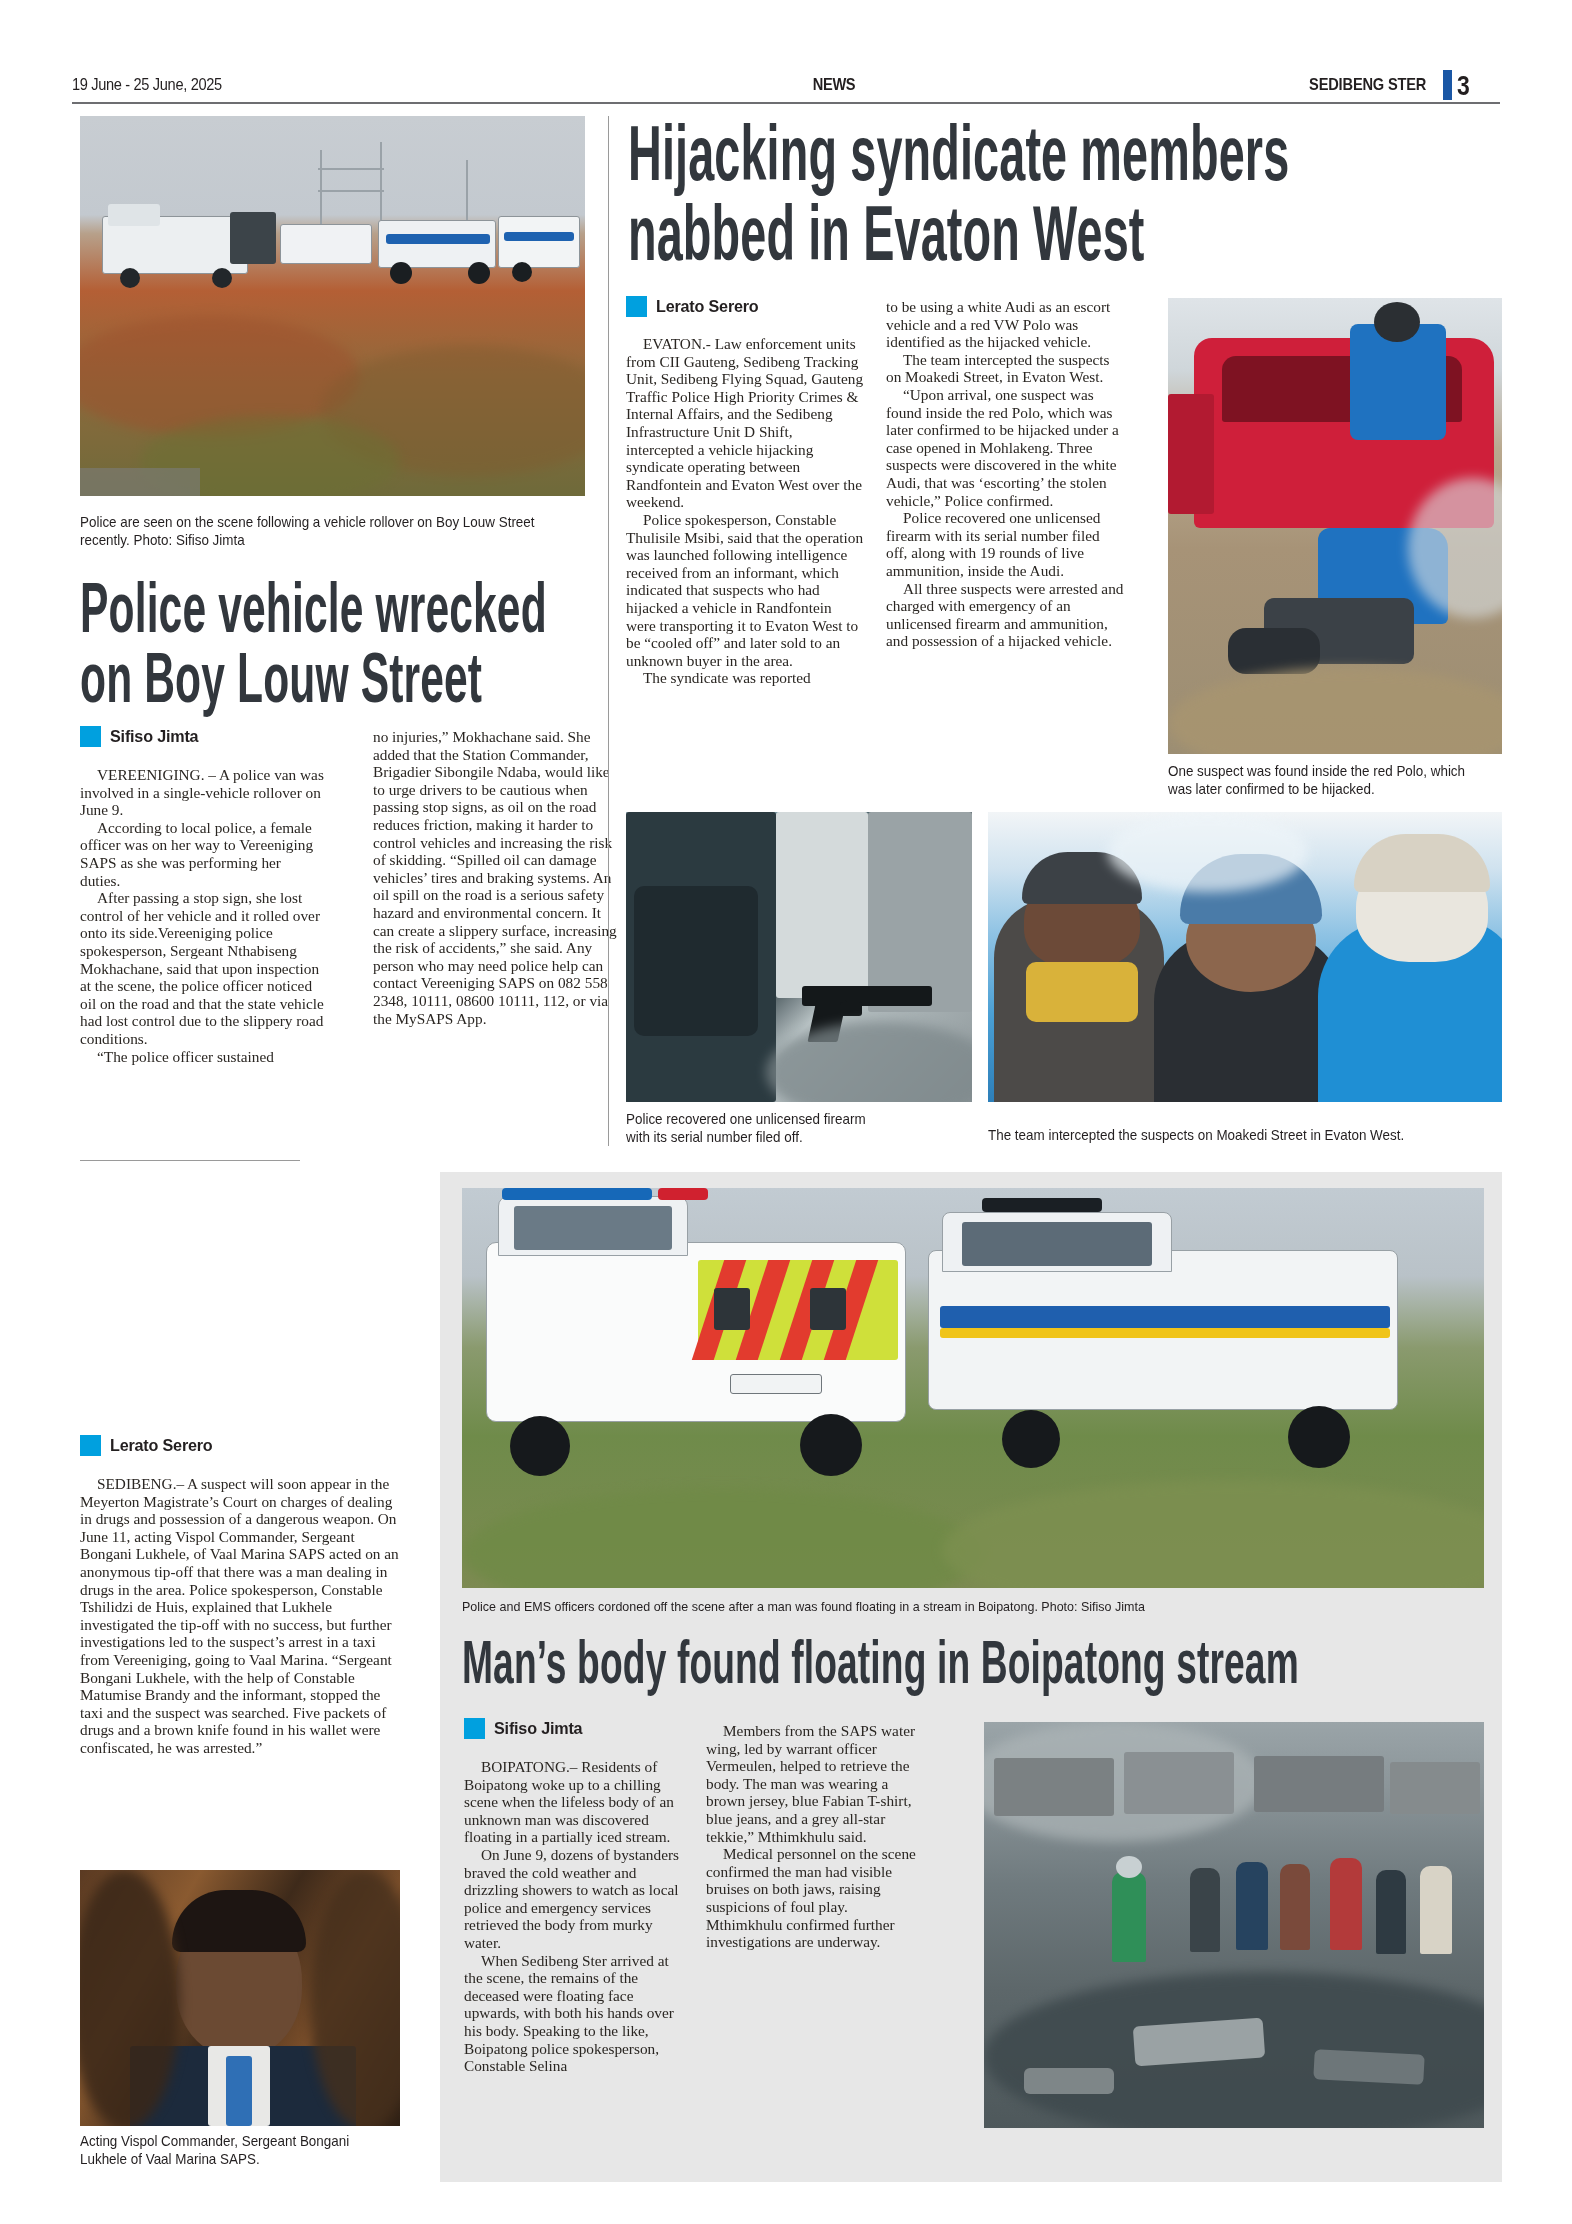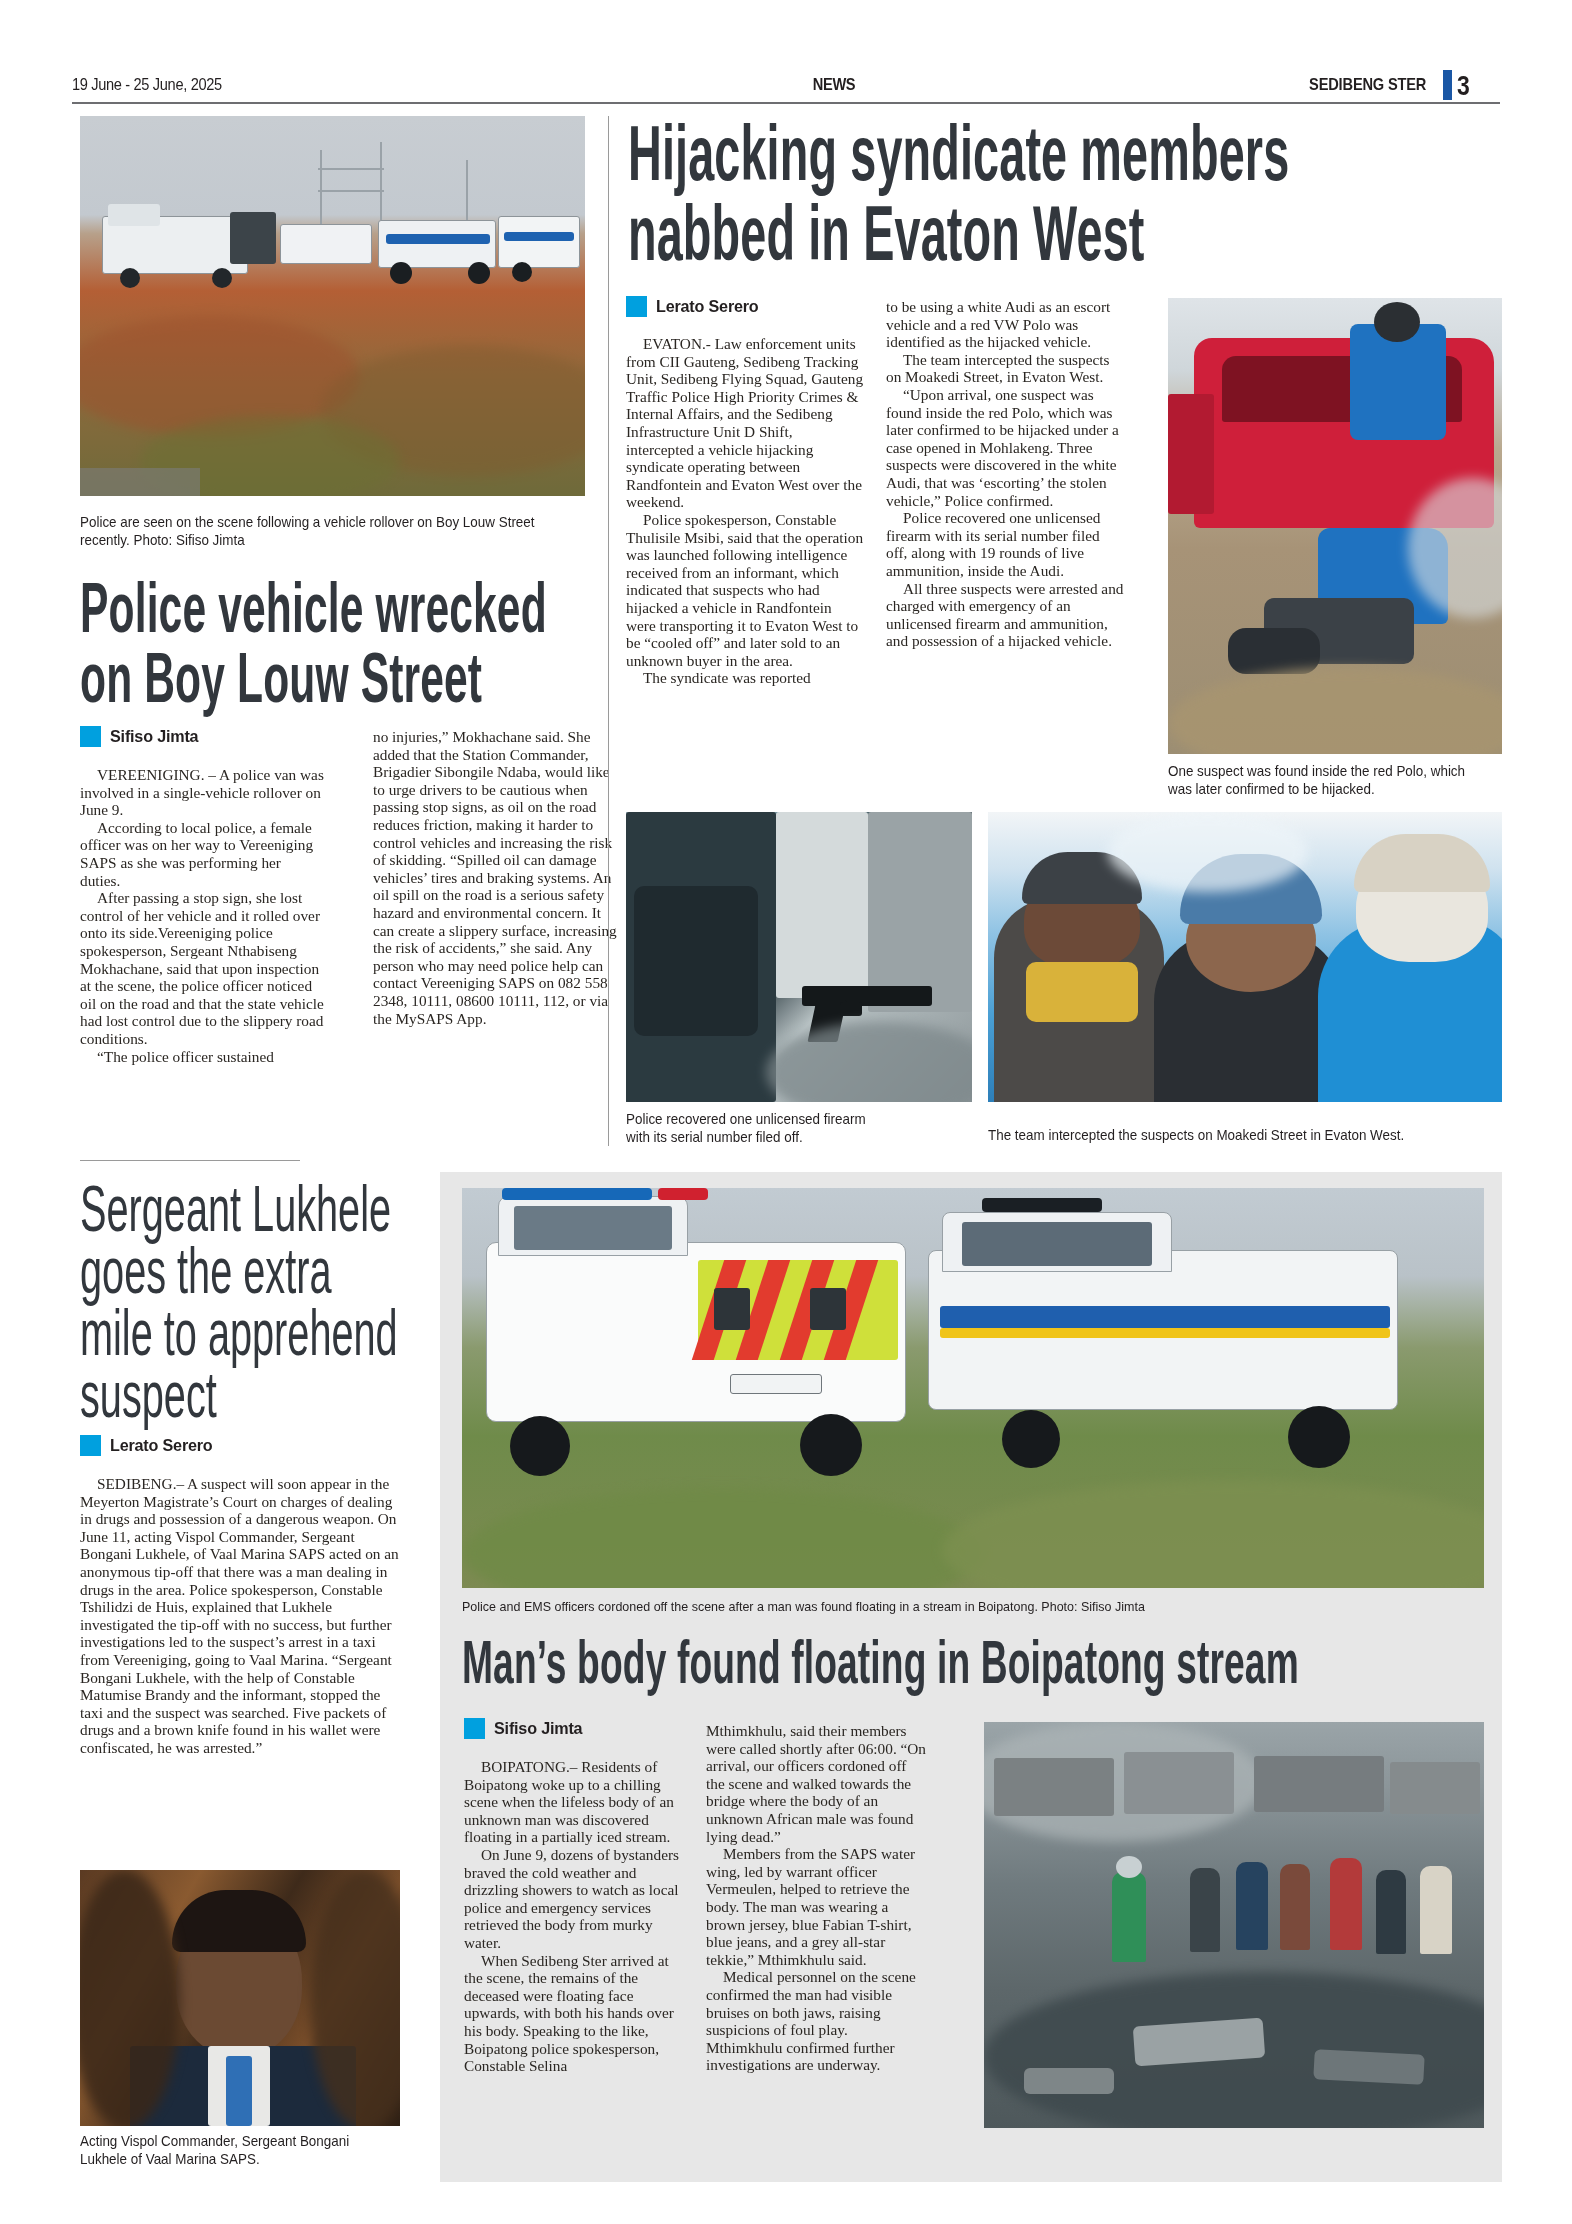--- a/index.html
+++ b/index.html
@@ -228,26 +228,20 @@
     <div class="veh" style="left:366px; top:22px; width:136px; height:58px; background:#d8d2c4; border-radius:66px 66px 8px 8px;"></div>
     <div class="blob" style="left:120px; top:0px; width:200px; height:80px; background:#eef5f9; opacity:.7;"></div>
   </div>
 
   <div class="caption" style="position:absolute; left:988px; top:1126px; width:540px;">The team intercepted the suspects on Moakedi Street in Evaton West.</div>
 
   <div class="hrule" style="left:80px; top:1160px; width:220px;"></div>
 
   <div class="greyband" style="left:440px; top:1172px; width:1062px; height:1010px;"></div>
 
-  <div style="position:absolute; left:80px; top:1178px; width:400px;">
-    <div class="hl-light" style="font-size:64px; line-height:62px;">Sergeant Lukhele</div>
-    <div class="hl-light" style="font-size:64px; line-height:62px;">goes the extra</div>
-    <div class="hl-light" style="font-size:64px; line-height:62px;">mile to apprehend</div>
-    <div class="hl-light" style="font-size:64px; line-height:62px;">suspect</div>
-  </div>
 
   <div class="byline" style="position:absolute; left:80px; top:1435px;">
     <span class="chip"></span>
     <span class="nm">Lerato Serero</span>
   </div>
 
   <div class="body-col" style="position:absolute; left:80px; top:1475px; width:320px;">
     <p>SEDIBENG.– A suspect will soon appear in the Meyerton Magistrate’s Court on charges of dealing in drugs and possession of a dangerous weapon. On June 11, acting Vispol Commander, Sergeant Bongani Lukhele, of Vaal Marina SAPS acted on an anonymous tip-off that there was a man dealing in drugs in the area. Police spokesperson, Constable Tshilidzi de Huis, explained that Lukhele investigated the tip-off with no success, but further investigations led to the suspect’s arrest in a taxi from Vereeniging, going to Vaal Marina. “Sergeant Bongani Lukhele, with the help of Constable Matumise Brandy and the informant, stopped the taxi and the suspect was searched. Five packets of drugs and a brown knife found in his wallet were confiscated, he was arrested.”</p>
   </div>
 
@@ -304,21 +298,20 @@
     <span class="nm">Sifiso Jimta</span>
   </div>
 
   <div class="body-col" style="position:absolute; left:464px; top:1758px; width:222px;">
     <p>BOIPATONG.– Residents of Boipatong woke up to a chilling scene when the lifeless body of an unknown man was discovered floating in a partially iced stream.</p>
     <p>On June 9, dozens of bystanders braved the cold weather and drizzling showers to watch as local police and emergency services retrieved the body from murky water.</p>
     <p>When Sedibeng Ster arrived at the scene, the remains of the deceased were floating face upwards, with both his hands over his body. Speaking to the like, Boipatong police spokesperson, Constable Selina</p>
   </div>
 
   <div class="body-col" style="position:absolute; left:706px; top:1722px; width:222px;">
-    <p class="noind">Mthimkhulu, said their members were called shortly after 06:00. “On arrival, our officers cordoned off the scene and walked towards the bridge where the body of an unknown African male was found lying dead.”</p>
     <p>Members from the SAPS water wing, led by warrant officer Vermeulen, helped to retrieve the body. The man was wearing a brown jersey, blue Fabian T-shirt, blue jeans, and a grey all-star tekkie,” Mthimkhulu said.</p>
     <p>Medical personnel on the scene confirmed the man had visible bruises on both jaws, raising suspicions of foul play. Mthimkhulu confirmed further investigations are underway.</p>
   </div>
 
   <div class="photo" style="left:984px; top:1722px; width:500px; height:406px;">
     <div class="grad" style="background:linear-gradient(#9aa4a8 0%, #8b9599 16%, #6f7a7e 40%, #5d676a 66%, #4e585b 100%);"></div>
     <div class="blob" style="left:-20px; top:0px; width:300px; height:120px; background:#aeb6b8; opacity:.7;"></div>
 
     <div class="veh" style="left:10px; top:36px; width:120px; height:58px; background:#7b8183;"></div>
     <div class="veh" style="left:140px; top:30px; width:110px; height:62px; background:#8a9093;"></div>

